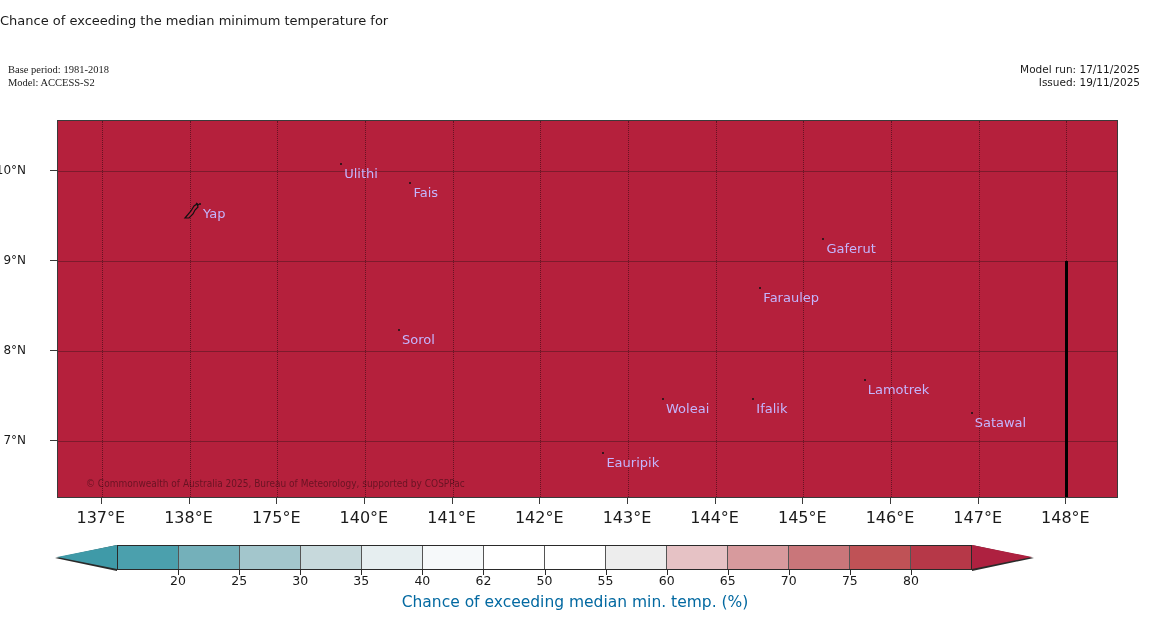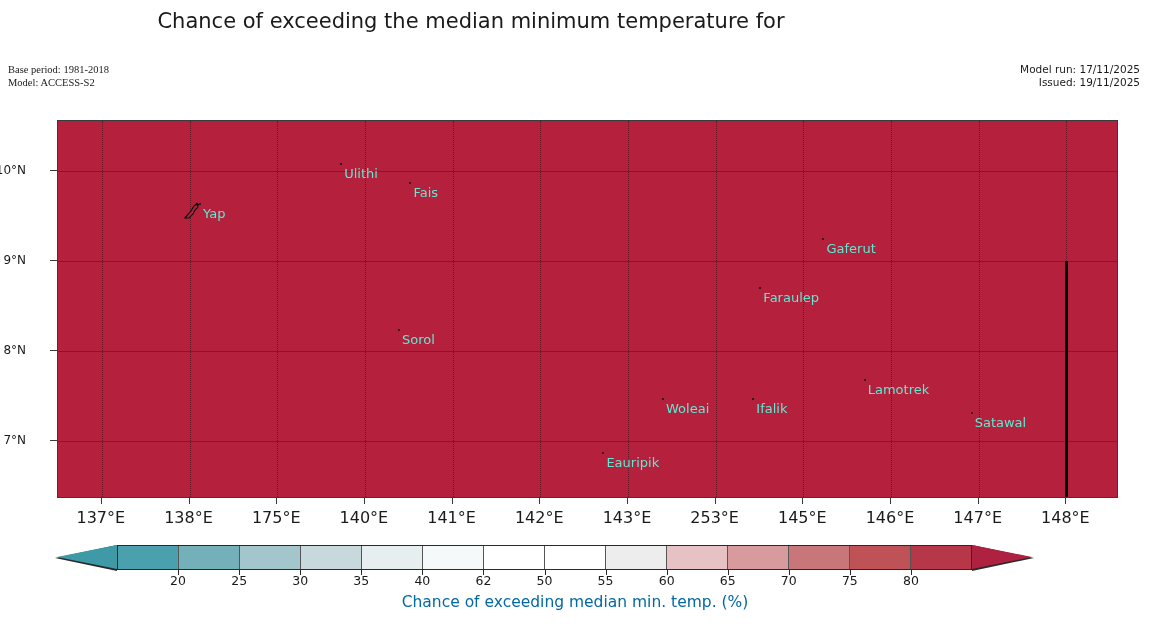--- a/index.html
+++ b/index.html
@@ -1,34 +1,34 @@
 <!DOCTYPE html>
 <html><head>
 <meta charset="utf-8">
 <style>
   html,body{margin:0;padding:0;background:#ffffff;}
   body{width:1150px;height:644px;position:relative;overflow:hidden;
        font-family:"DejaVu Sans","Liberation Sans",sans-serif;color:#000;}
 
   
-  #chart-title{position:absolute;left:0;top:8px;width:942px;text-align:center;
-      font-size:21px;line-height:26px;color:#1a1a1a;}
+  #chart-title{position:absolute;left:0;top:8px;width:942px;
+      font-size:13px;line-height:26px;color:#1a1a1a;}
   #meta-left{position:absolute;left:8px;top:63px;font-size:10.5px;line-height:13px;color:#1a1a1a;font-family:Liberation Serif, serif;}
   #meta-right{position:absolute;right:10px;top:63px;font-size:10.5px;line-height:13px;
       color:#1a1a1a;text-align:right;}
 
   
   #map-frame{position:absolute;left:57px;top:120px;width:1061px;height:378px;
       background:#b5203c;border:1px solid #3a3a3a;box-sizing:border-box;overflow:hidden;}
   .gridline-v{position:absolute;top:0;bottom:0;width:0;
       border-left:1px dotted rgba(40,10,15,.55);}
   .gridline-h{position:absolute;left:0;right:0;height:0;
       border-top:1px solid rgba(60,20,25,.45);}
 
-  .place{position:absolute;font-size:13px;color:#5eead4;white-space:nowrap;
+  .place{position:absolute;font-size:13px;color:#c4b5fd;white-space:nowrap;
       line-height:13px;}
   .place .dot{position:absolute;left:-4px;top:-4px;width:2px;height:2px;
       background:#111;border-radius:50%;}
 
   #yap-island{position:absolute;width:22px;height:20px;}
 
   #boundary-line{position:absolute;background:#000;width:3px;}
 
   #copyright{position:absolute;left:28px;bottom:8px;font-size:10px;
       color:rgba(0,0,0,.42);white-space:nowrap;
@@ -112,20 +112,21 @@
       <div class="place" style="left: 768.498px; top: 120.9px;"><span class="dot"></span><span>Gaferut</span></div>
       <div class="place" style="left: 705.364px; top: 169.5px;"><span class="dot"></span><span>Faraulep</span></div>
       <div class="place" style="left: 344.098px; top: 211.8px;"><span class="dot"></span><span>Sorol</span></div>
       <div class="place" style="left: 608.033px; top: 281.1px;"><span class="dot"></span><span>Woleai</span></div>
       <div class="place" style="left: 698.35px; top: 281.1px;"><span class="dot"></span><span>Ifalik</span></div>
       <div class="place" style="left: 809.711px; top: 262.2px;"><span class="dot"></span><span>Lamotrek</span></div>
       <div class="place" style="left: 916.688px; top: 294.6px;"><span class="dot"></span><span>Satawal</span></div>
       <div class="place" style="left: 548.407px; top: 335.1px;"><span class="dot"></span><span>Eauripik</span></div>
     </div>
   <div id="boundary-line" style="left: 1006.89px; top: 139.5px; height: 238.5px; background: rgb(0, 0, 0);"></div>
+  <div id="copyright">© Commonwealth of Australia 2025, Bureau of Meteorology, supported by COSPPac</div>
 </div>
 
 <div id="axis-layer">
     <div class="ytick" style="top: 169.5px;">10°N</div>
     <div class="ytick-mark" style="top: 169.5px;"></div>
     <div class="ytick" style="top: 259.5px;">9°N</div>
     <div class="ytick-mark" style="top: 259.5px;"></div>
     <div class="ytick" style="top: 349.5px;">8°N</div>
     <div class="ytick-mark" style="top: 349.5px;"></div>
     <div class="ytick" style="top: 439.5px;">7°N</div>
@@ -137,21 +138,21 @@
     <div class="xtick" style="left: 276.215px;">175°E</div>
     <div class="xtick-mark" style="left: 276.215px;"></div>
     <div class="xtick" style="left: 363.901px;">140°E</div>
     <div class="xtick-mark" style="left: 363.901px;"></div>
     <div class="xtick" style="left: 451.587px;">141°E</div>
     <div class="xtick-mark" style="left: 451.587px;"></div>
     <div class="xtick" style="left: 539.273px;">142°E</div>
     <div class="xtick-mark" style="left: 539.273px;"></div>
     <div class="xtick" style="left: 626.959px;">143°E</div>
     <div class="xtick-mark" style="left: 626.959px;"></div>
-    <div class="xtick" style="left: 714.645px;">253°E</div>
+    <div class="xtick" style="left: 714.645px;">144°E</div>
     <div class="xtick-mark" style="left: 714.645px;"></div>
     <div class="xtick" style="left: 802.331px;">145°E</div>
     <div class="xtick-mark" style="left: 802.331px;"></div>
     <div class="xtick" style="left: 890.017px;">146°E</div>
     <div class="xtick-mark" style="left: 890.017px;"></div>
     <div class="xtick" style="left: 977.702px;">147°E</div>
     <div class="xtick-mark" style="left: 977.702px;"></div>
     <div class="xtick" style="left: 1065.39px;">148°E</div>
     <div class="xtick-mark" style="left: 1065.39px;"></div>
   </div>

